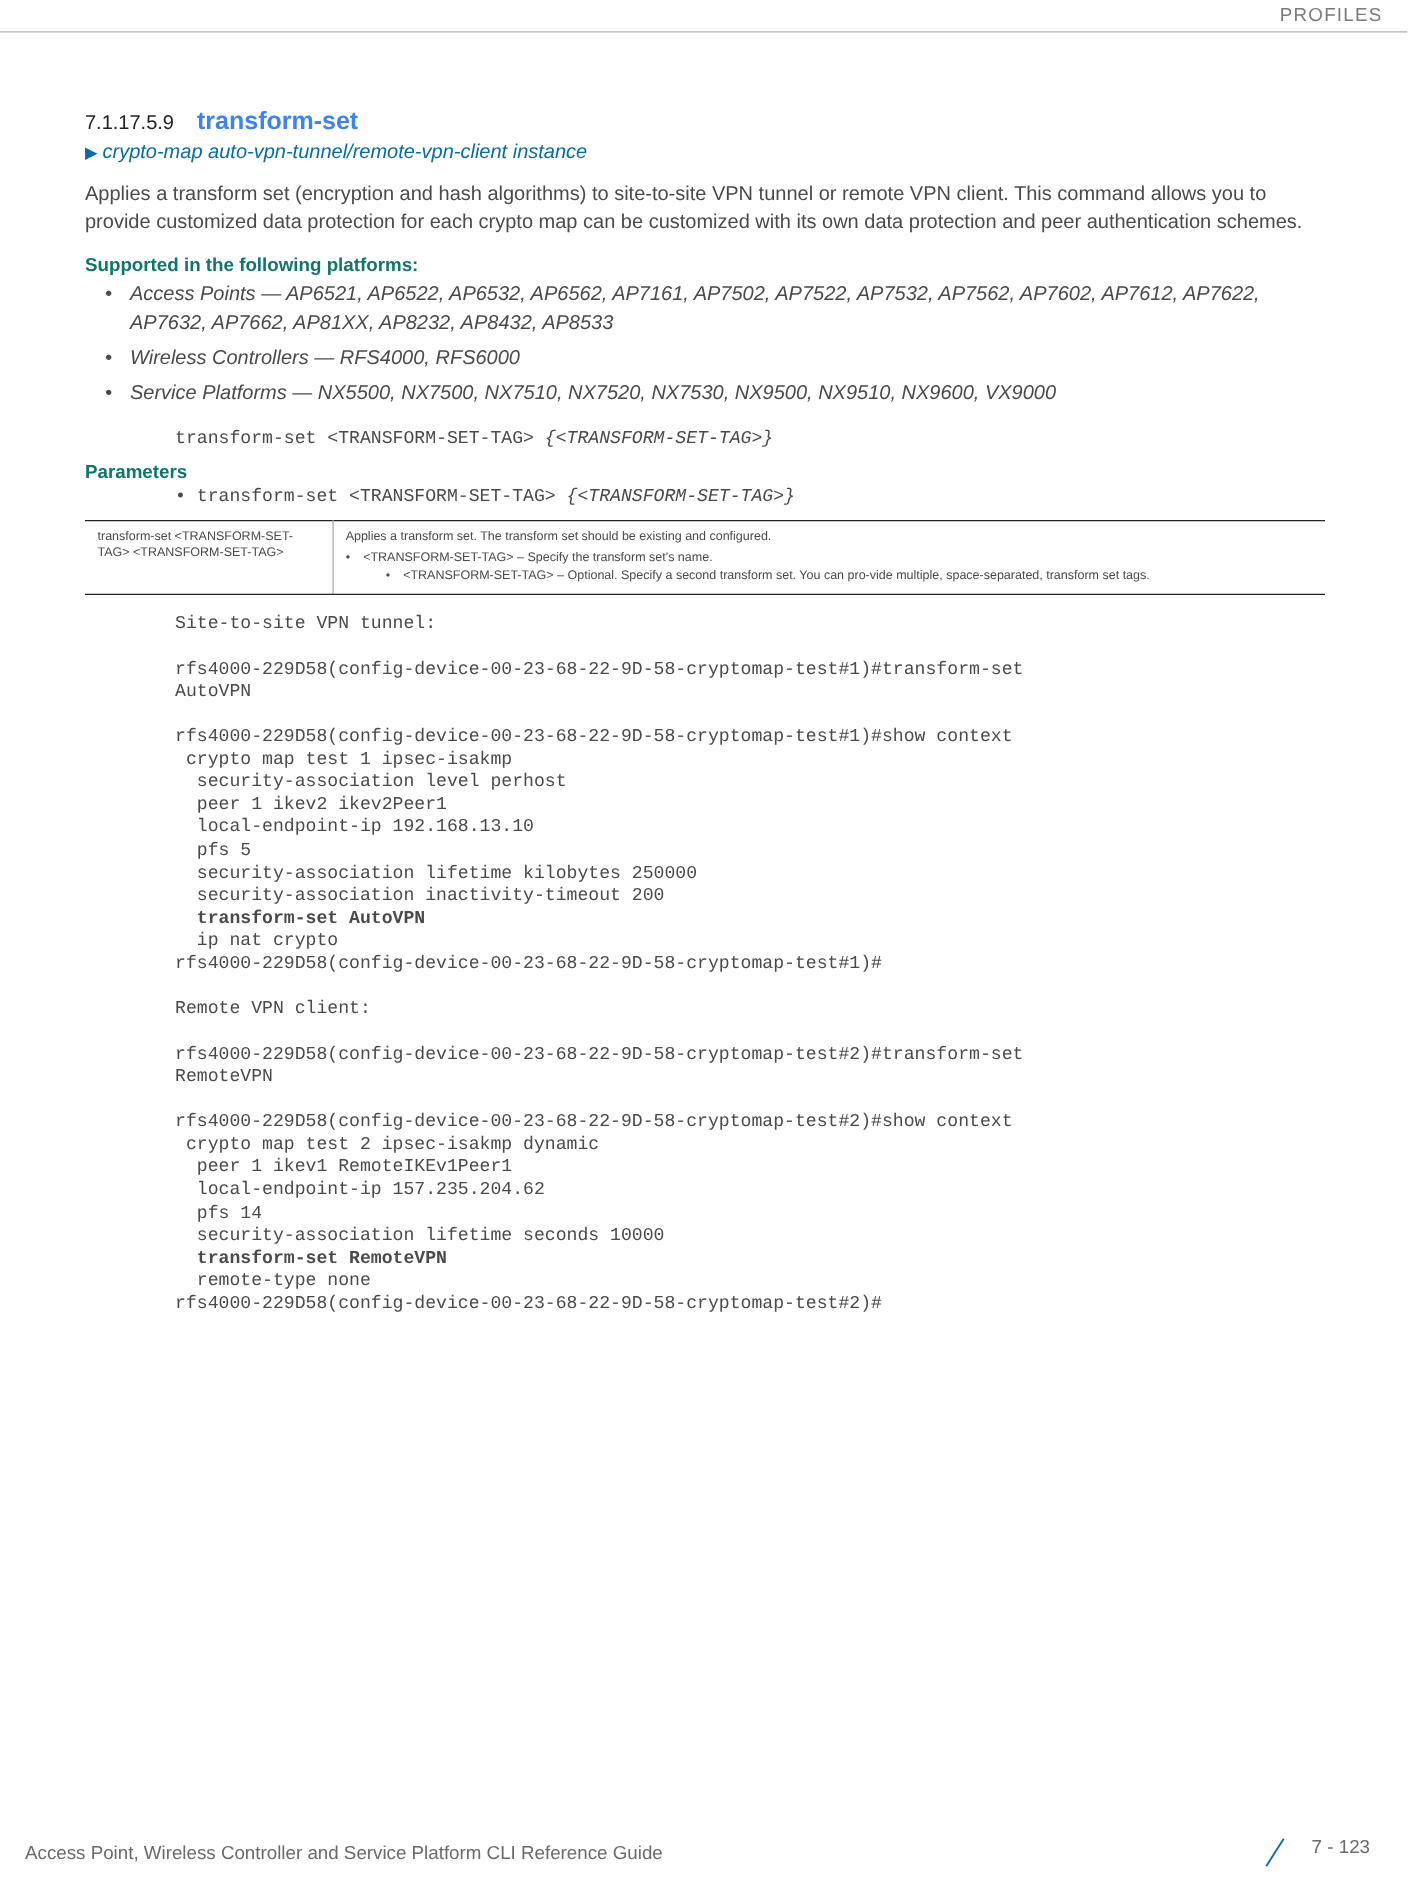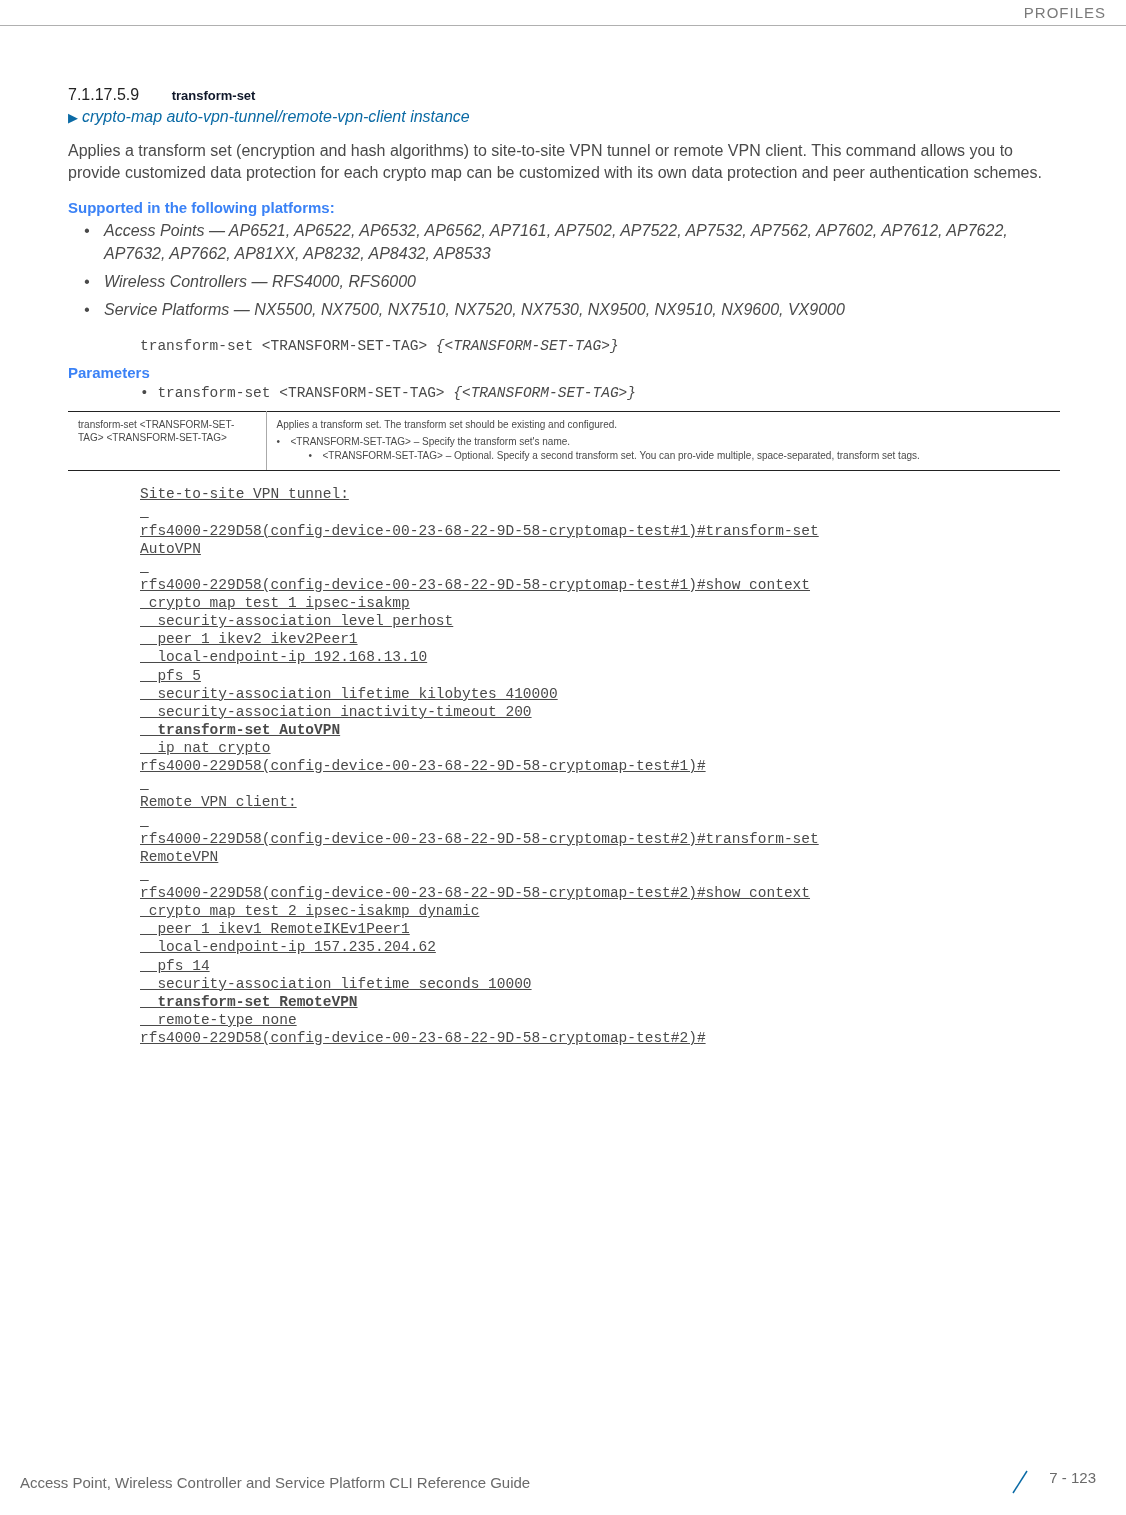--- a/index.html
+++ b/index.html
@@ -24,23 +24,23 @@
   .content {
     padding: 60px 60px 0 68px;
   }
   .section-num {
     font-weight: normal;
     color: #222;
     font-size: 16px;
   }
   .section-title {
     font-weight: bold;
-    color: #0f172a;
-    font-size: 13px;
-    margin-left: 28px;
+    color: #3b82f6;
+    font-size: 20px;
+    margin-left: 14px;
   }
   .breadcrumb {
     color: #0a6aa5;
     font-style: italic;
     font-size: 16px;
     margin-top: 4px;
     margin-bottom: 14px;
   }
   .breadcrumb .arrow {
     font-style: normal;
@@ -48,21 +48,21 @@
     font-size: 13px;
   }
   .intro {
     font-size: 16px;
     line-height: 1.35;
     color: #4a4a4a;
     margin-bottom: 16px;
   }
   .h4 {
     font-weight: bold;
-    color: #3b82f6;
+    color: #0f766e;
     font-size: 15px;
     margin-bottom: 4px;
   }
   .bul-list {
     list-style: none;
     padding-left: 36px;
     font-size: 16px;
     line-height: 1.4;
     margin-bottom: 14px;
     font-style: italic;
@@ -117,21 +117,21 @@
     color: #4a4a4a;
   }
   .tab-ul { list-style: none; margin-top: 4px; }
   .tab-ul > li { position: relative; padding-left: 14px; }
   .tab-ul > li::before { content: "•"; position: absolute; left: 0; }
   .tab-ul-sub { list-style: none; padding-left: 18px; }
   .tab-ul-sub > li { position: relative; padding-left: 14px; }
   .tab-ul-sub > li::before { content: "•"; position: absolute; left: 0; }
 
   .example-block .mono { display: block; }
-  .example-block { padding-left: 72px; line-height: 1.25; text-decoration: underline; }
+  .example-block { padding-left: 72px; line-height: 1.25; }
   .example-block .bold { font-weight: bold; }
 
   .footer {
     position: absolute;
     bottom: 20px;
     left: 0;
     width: 100%;
     display: flex;
     justify-content: space-between;
     align-items: center;
@@ -206,21 +206,21 @@
     <span class="mono">&nbsp;</span>
     <span class="mono">rfs4000-229D58(config-device-00-23-68-22-9D-58-cryptomap-test#1)#transform-set</span>
     <span class="mono">AutoVPN</span>
     <span class="mono">&nbsp;</span>
     <span class="mono">rfs4000-229D58(config-device-00-23-68-22-9D-58-cryptomap-test#1)#show context</span>
     <span class="mono"> crypto map test 1 ipsec-isakmp</span>
     <span class="mono">  security-association level perhost</span>
     <span class="mono">  peer 1 ikev2 ikev2Peer1</span>
     <span class="mono">  local-endpoint-ip 192.168.13.10</span>
     <span class="mono">  pfs 5</span>
-    <span class="mono">  security-association lifetime kilobytes 410000</span>
+    <span class="mono">  security-association lifetime kilobytes 250000</span>
     <span class="mono">  security-association inactivity-timeout 200</span>
     <span class="mono bold">  transform-set AutoVPN</span>
     <span class="mono">  ip nat crypto</span>
     <span class="mono">rfs4000-229D58(config-device-00-23-68-22-9D-58-cryptomap-test#1)#</span>
     <span class="mono">&nbsp;</span>
     <span class="mono">Remote VPN client:</span>
     <span class="mono">&nbsp;</span>
     <span class="mono">rfs4000-229D58(config-device-00-23-68-22-9D-58-cryptomap-test#2)#transform-set</span>
     <span class="mono">RemoteVPN</span>
     <span class="mono">&nbsp;</span>

